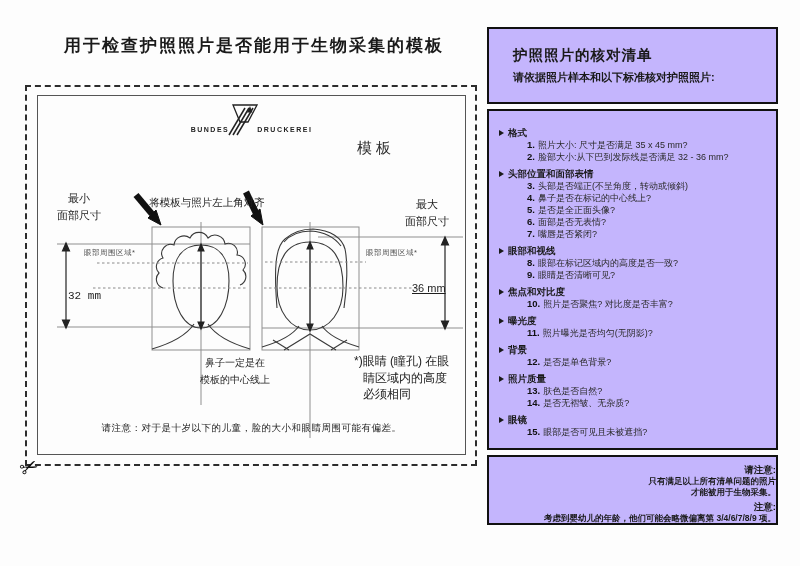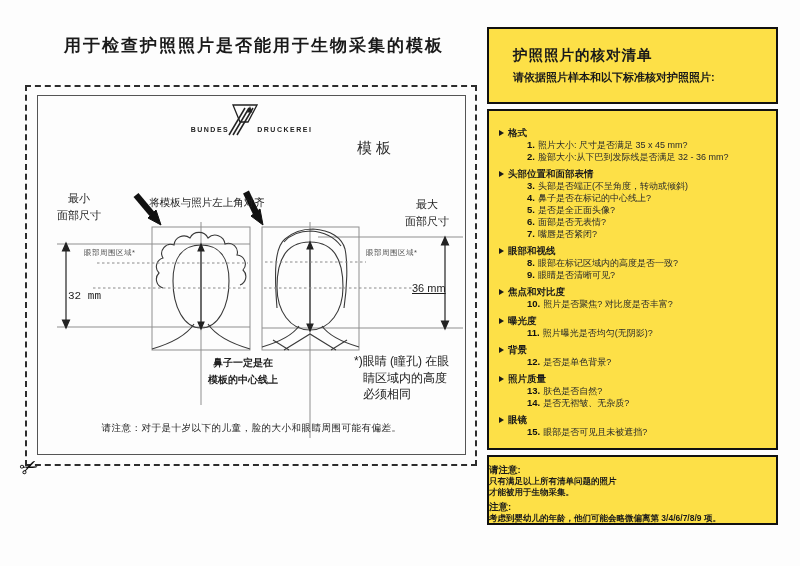--- a/index.html
+++ b/index.html
@@ -25,45 +25,45 @@
   .size-label { font-size:11px; line-height:17px; text-align:center; color:#222; }
   .min-label { left:46px; top:190px; width:66px; }
   .max-label { left:394px; top:196px; width:66px; }
   .eye-label { font-size:7.5px; color:#4f4f4f; letter-spacing:0.5px; }
   .eye-left  { left:84px;  top:248px; }
   .eye-right { left:366px; top:248px; }
   .measure { font-size:11px; color:#1f1f1f; }
   .measure-left  { left:68px;  top:290px;font-family:Liberation Mono, monospace; }
   .measure-right { left:412px; top:282px;text-decoration:underline; }
 
-  .nose-note { left:178px; top:355px; width:130px; text-align:center; font-size:10px; line-height:16.5px; color:#222;font-weight:bold; }
+  .nose-note { left:170px; top:355px; width:130px; text-align:center; font-size:10px; line-height:16.5px; color:#222; }
   .pupil-note { left:354px; top:353px; width:104px; font-size:12px; line-height:16.5px; color:#222; }
   .pupil-note .ind { padding-left:9px; }
   .children-note { left:37px; top:422px; width:429px; text-align:center; font-size:9.5px; color:#222; letter-spacing:0.5px; }
 
   .scissors { left:20px; top:455px; font-size:22px; color:#111;
               transform:rotate(-24deg); display:inline-block;
               font-family:"DejaVu Sans",sans-serif; }
   .diagram { left:37px; top:95px; }
 
   
-  .panel-box { border:2px solid #111; background:#fde047; }
+  .panel-box { border:2px solid #111; background:#c4b5fd; }
   .hdr-box { left:487px; top:27px; width:291px; height:77px; padding:17px 10px 0 24px; }
   .hdr-title { font-size:14.5px; font-weight:bold; letter-spacing:1px; }
   .hdr-sub { font-size:11px; font-weight:bold; margin-top:5px; }
 
   .list-box { left:487px; top:109px; width:291px; height:341px; padding:8px 4px 0 10px; }
   .sec { margin-top:5px; }
   .sec:first-child { margin-top:8px; }
   .sec-head { display:flex; align-items:center; gap:4px; font-size:9.5px; font-weight:bold; line-height:12px; }
   .tri { width:0; height:0; border-left:5px solid #1a1a1a; border-top:3.5px solid transparent; border-bottom:3.5px solid transparent; flex:0 0 auto; }
   .item { padding-left:28px; font-size:9px; line-height:12px; color:#2a2a2a; white-space:nowrap; }
   .item b { font-size:9.5px; color:#111; margin-right:3px; }
 
-  .note-box { left:487px; top:455px; width:291px; height:70px; text-align:left; padding-top:7px; }
+  .note-box { left:487px; top:455px; width:291px; height:70px; text-align:right; padding-top:7px; }
   .note-h { font-size:9.5px; font-weight:bold; line-height:12px; }
   .note-l { font-size:8.5px; font-weight:bold; line-height:10.5px; }
   .note-h2 { margin-top:4px; }
 </style>
 </head>
 <body>
 
 <div class="page">
 
   <div class="abs doc-title">用于检查护照照片是否能用于生物采集的模板</div>

